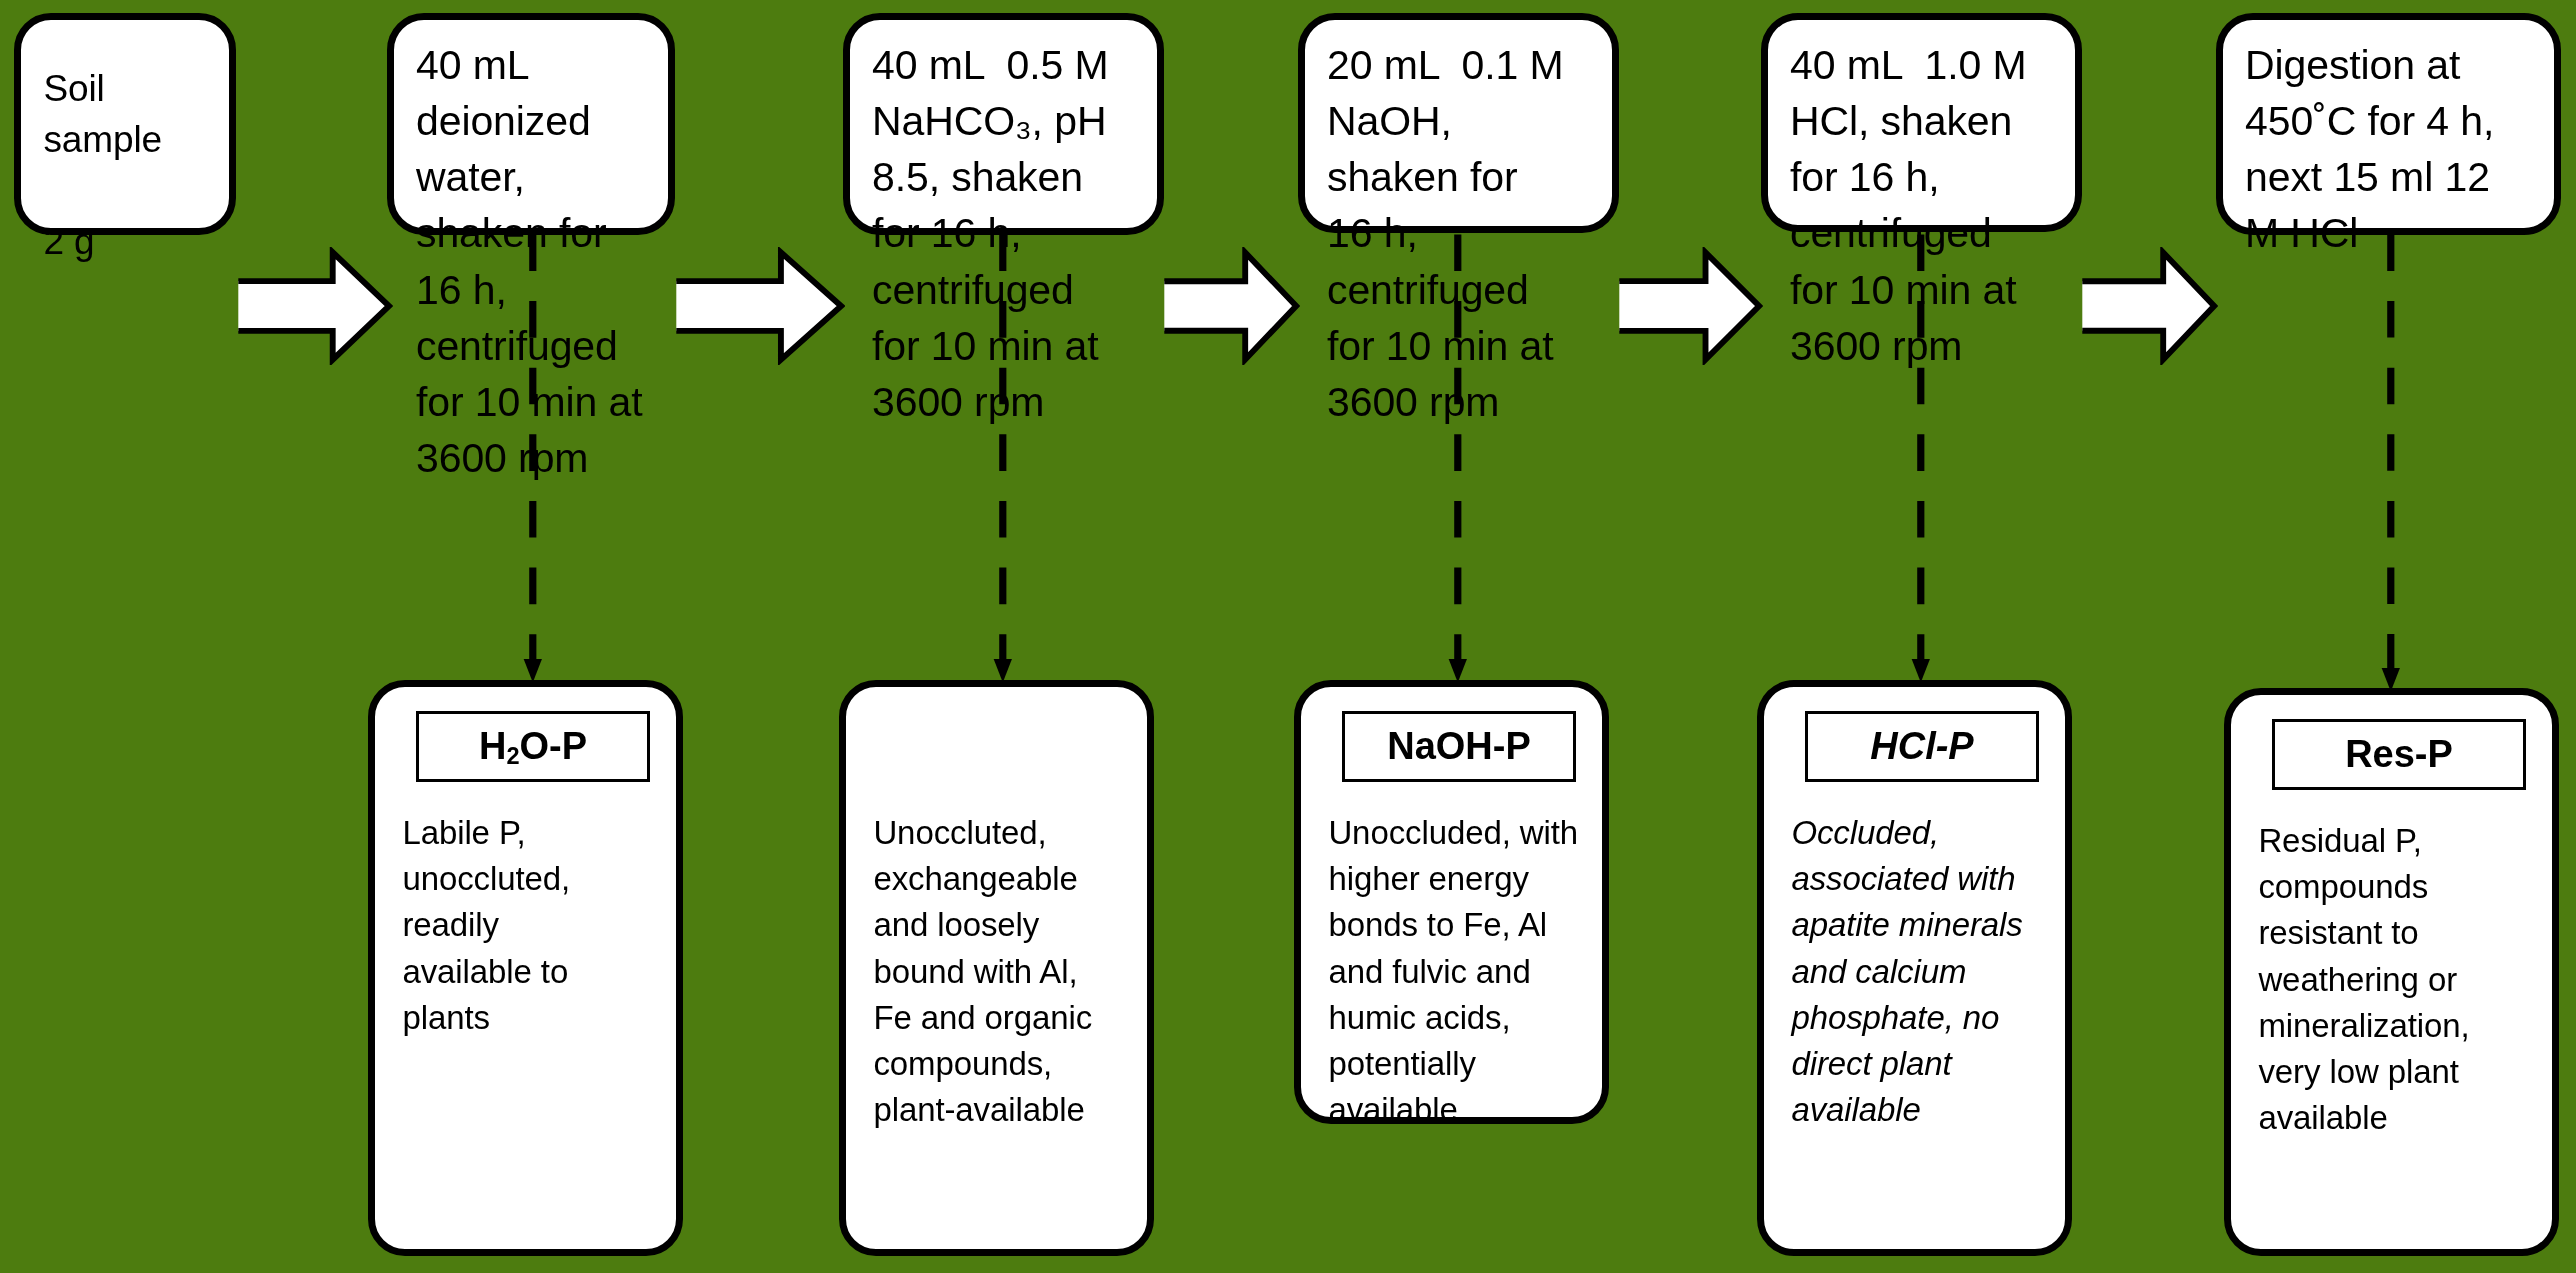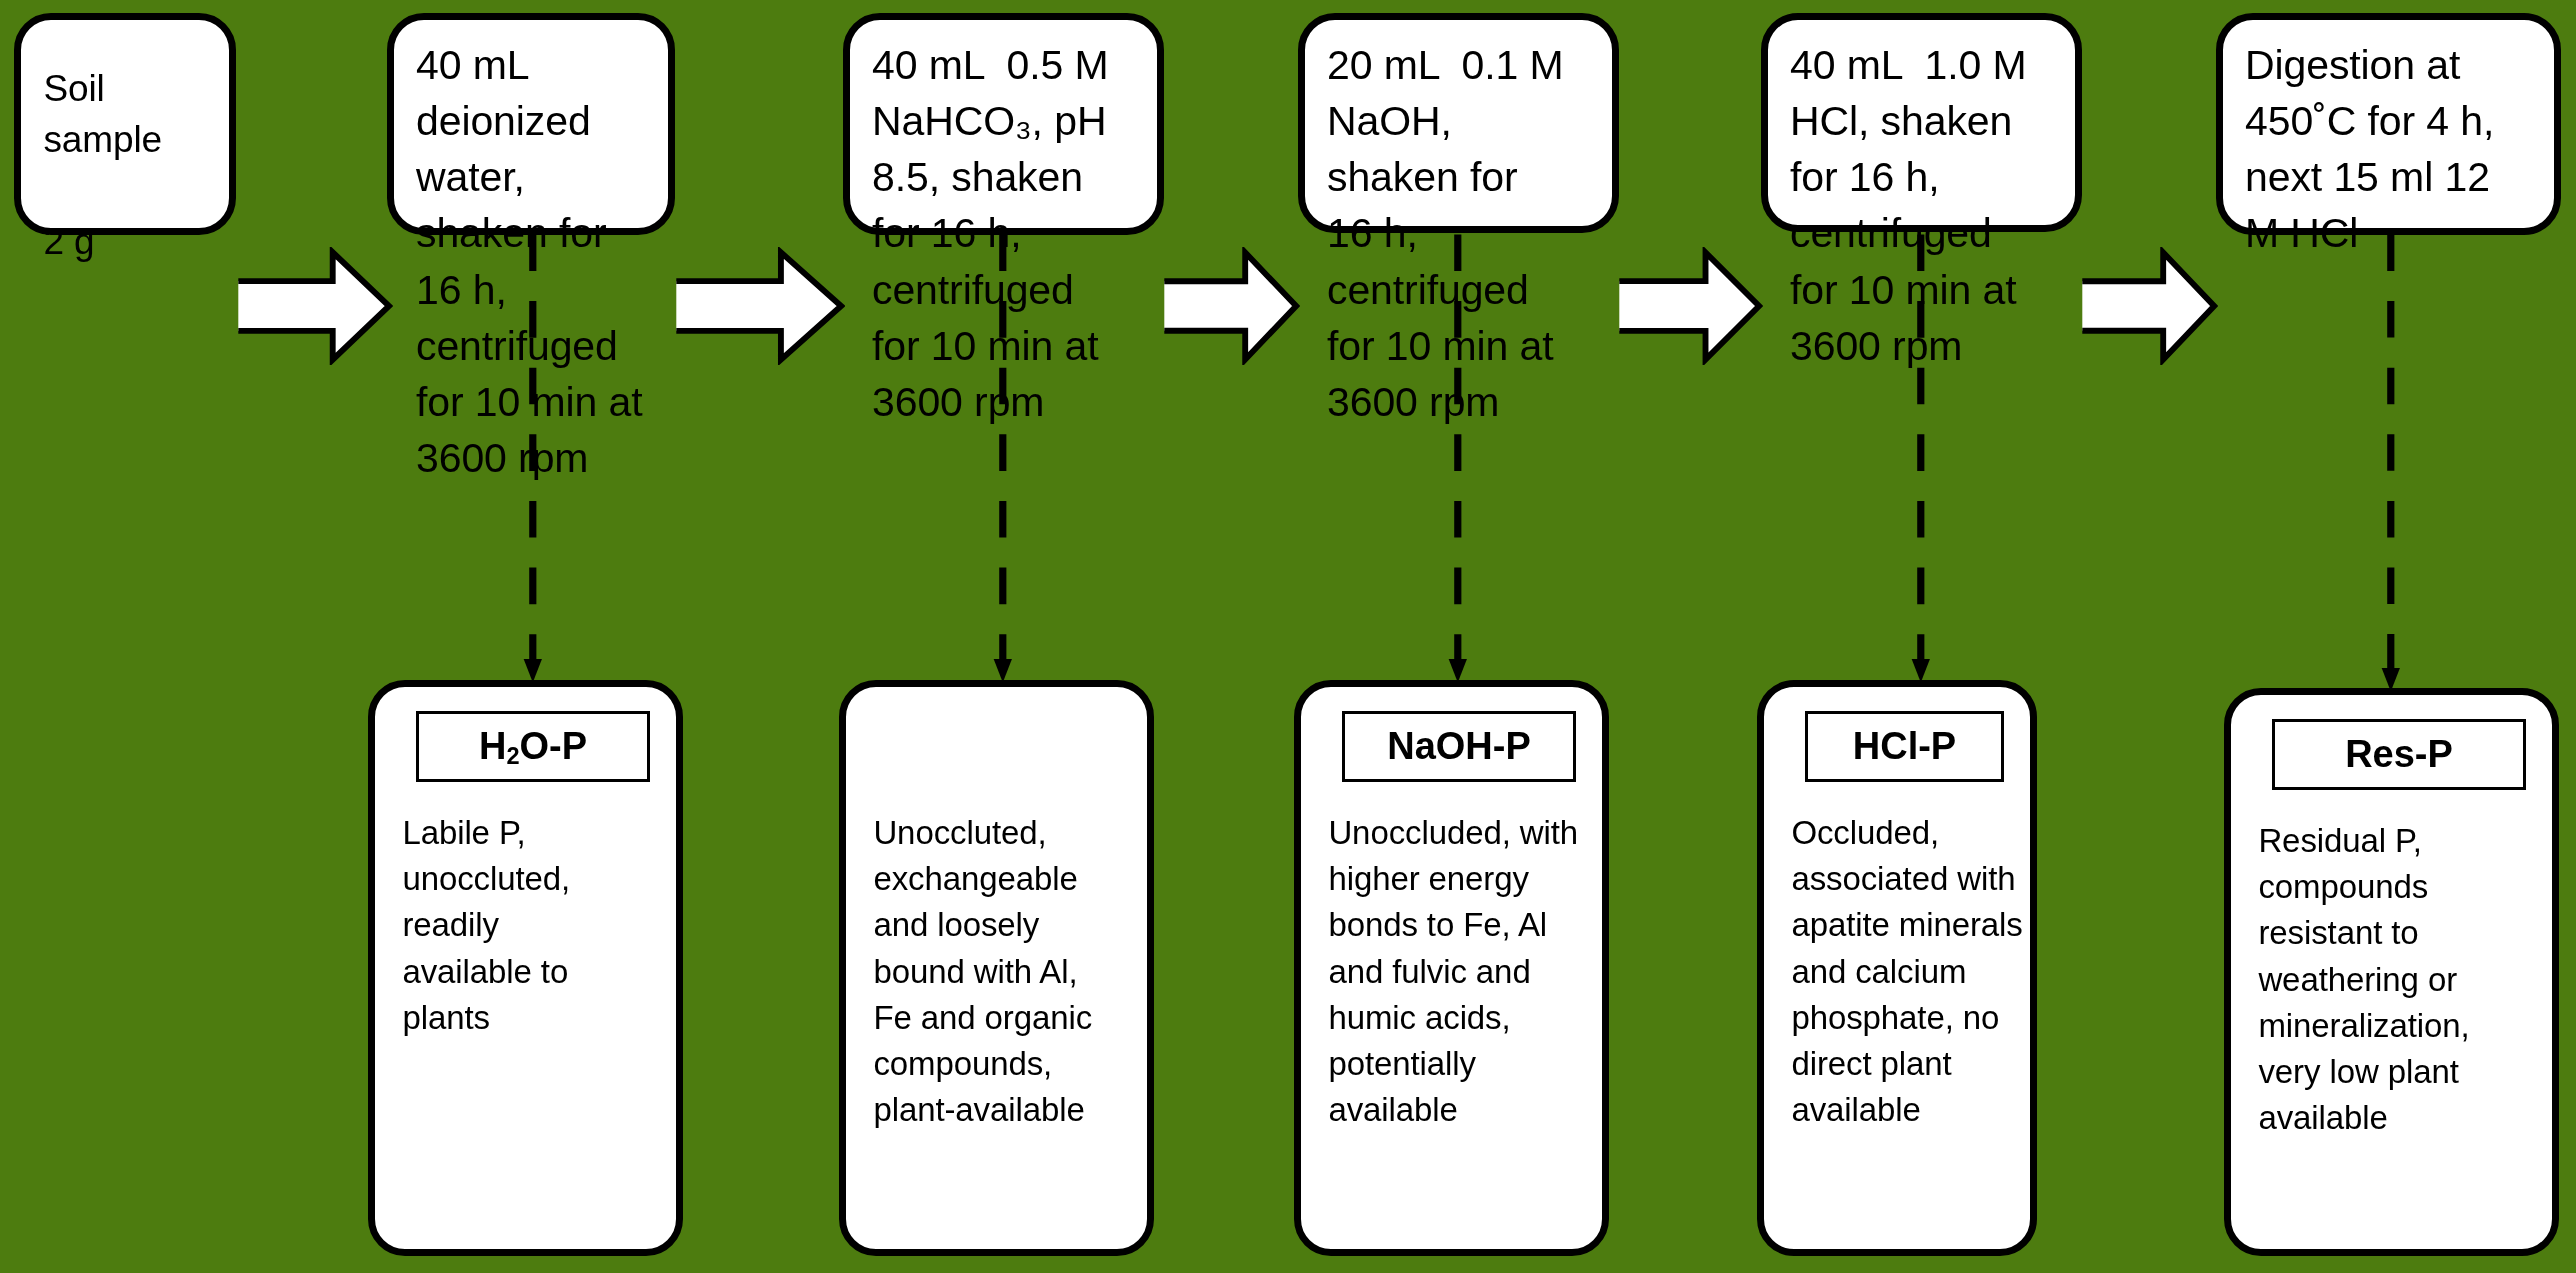--- a/index.html
+++ b/index.html
@@ -228,34 +228,34 @@
   <div class="box" style="left:839px; top:680px; width:315px; height:576px;">
     <div class="frac-desc">Unoccluted,
 exchangeable
 and loosely
 bound with Al,
 Fe and organic
 compounds,
 plant-available</div>
   </div>
 
-  <div class="box" style="left:1294px; top:680px; width:315px; height:576px;">
+  <div class="box" style="left:1294px; top:680px; width:315px; height:444px;">
     <div class="frac-label">
       <span class="frac-label-text">NaOH-P</span>
     </div>
     <div class="frac-desc">Unoccluded, with
 higher energy
 bonds to Fe, Al
 and fulvic and
 humic acids,
 potentially
 available</div>
   </div>
 
-  <div class="box" style="left:1757px; top:680px; width:280px; height:576px;">
+  <div class="box" style="left:1757px; top:680px; width:315px; height:576px;font-style:italic;">
     <div class="frac-label">
       <span class="frac-label-text">HCl-P</span>
     </div>
     <div class="frac-desc">Occluded,
 associated with
 apatite minerals
 and calcium
 phosphate, no
 direct plant
 available</div>

